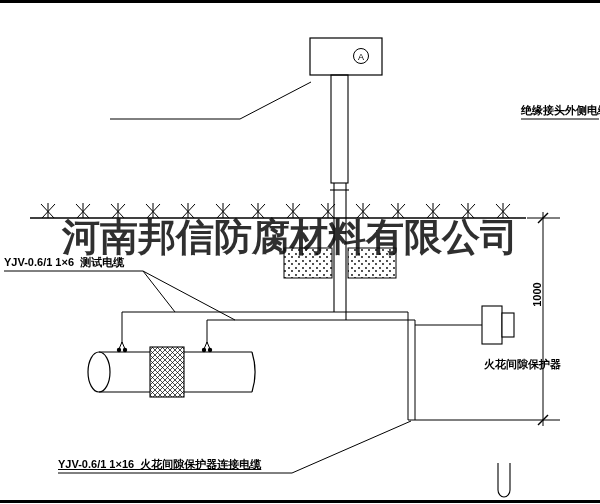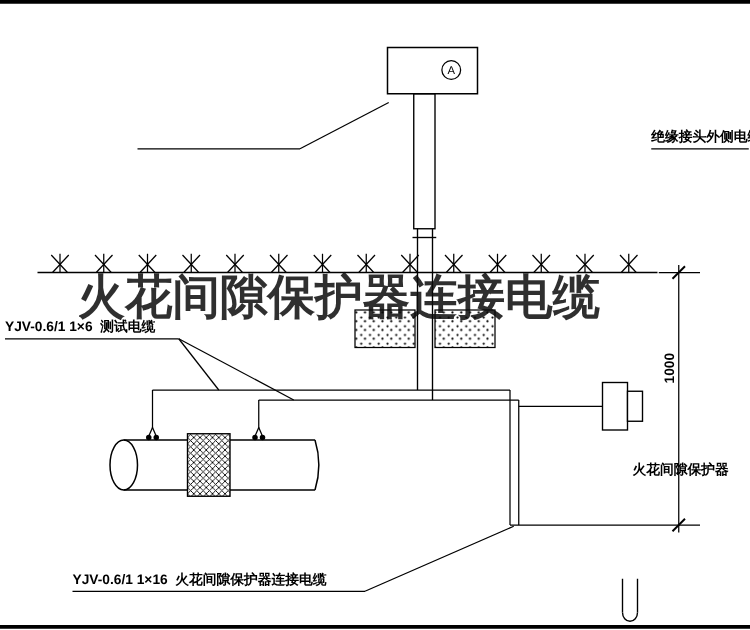--- a/index.html
+++ b/index.html
@@ -145,21 +145,21 @@
       <line x1="510" y1="463" x2="510" y2="490"></line>
       <path d="M498,490 A6,7 0 0 0 510,490"></path>
     </g>
   </svg>
 
 
   <div class="label" style="left:521px; top:104px;">绝缘接头外侧电缆</div>
 
   <div class="label" style="left:4px; top:256px;">YJV-0.6/1 1×6  测试电缆</div>
 
-  <div class="label" style="left:506px; top:358px;margin-top:12px;">火花间隙保护器</div>
+  <div class="label" style="left:484px; top:358px;">火花间隙保护器</div>
 
-  <div class="label" style="left:58px; top:458px;">YJV-0.6/1 1×16  火花间隙保护器连接电缆</div>
+  <div class="label" style="left:58px; top:458px;text-decoration:underline;">YJV-0.6/1 1×16  火花间隙保护器连接电缆</div>
 
   <div class="label dim-label" style="left:515px; top:288px; width:44px; text-align:center;">1000</div>
 
-  <div class="watermark" style="left:62px; top:212px;">火花间隙保护器连接电缆</div>
+  <div class="watermark" style="left:62px; top:212px;">河南邦信防腐材料有限公司</div>
 
 </div>
 
 </body></html>

